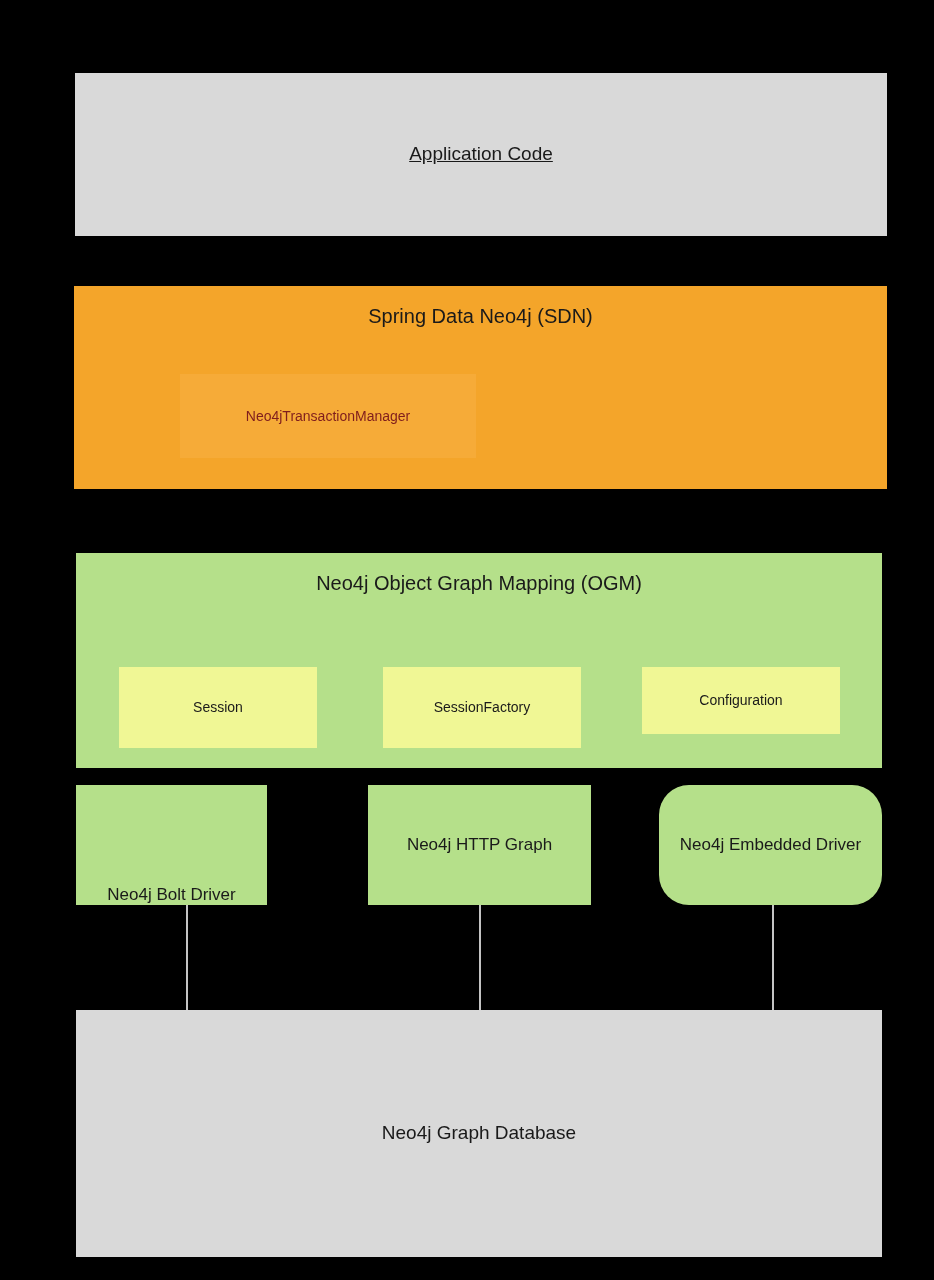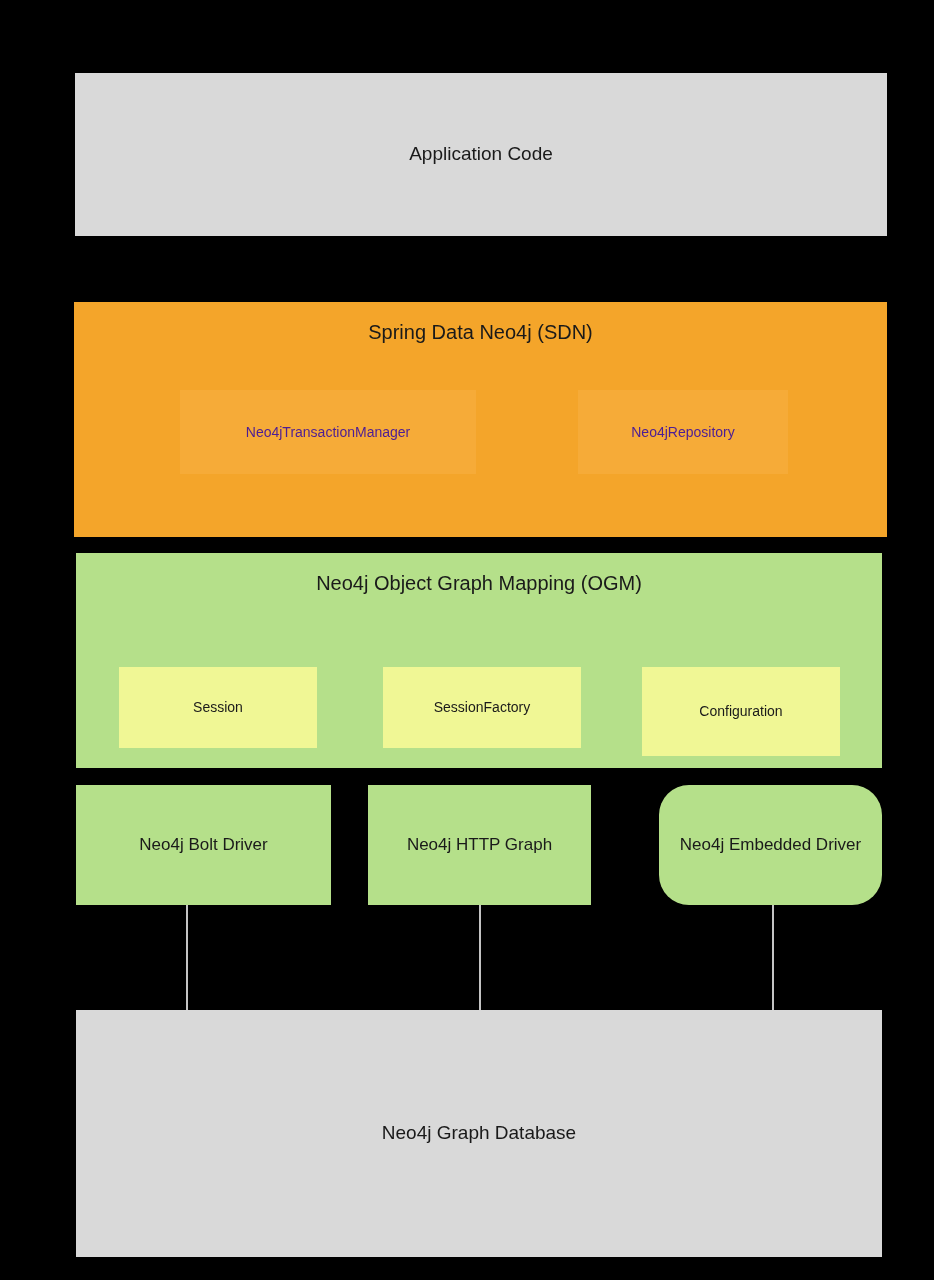--- a/index.html
+++ b/index.html
@@ -37,49 +37,50 @@
   }
 
   
   .app-code {
     left: 75px;
     top: 73px;
     width: 812px;
     height: 163px;
     background: #d9d9d9;
     font-size: 19px;
+    text-decoration: underline;
   }
 
   
   .sdn-layer {
     left: 74px;
-    top: 302px;
+    top: 286px;
     width: 813px;
-    height: 235px;
+    height: 203px;
     background: #f4a52a;
     display: block;
   }
   .sdn-title {
     position: absolute;
     left: 0;
     top: 18px;
     width: 100%;
     text-align: center;
     font-size: 20px;
     color: #1a1a1a;
   }
   .sdn-sub {
     position: absolute;
     box-sizing: border-box;
     background: #f6ab38;
     display: flex;
     align-items: center;
     justify-content: center;
     font-size: 14px;
-    color: #4c1d95;
+    color: #7f1d1d;
     text-align: center;
   }
   .sdn-sub-tx {
     left: 106px;
     top: 88px;
     width: 296px;
     height: 84px;
   }
   .sdn-sub-repo {
     left: 504px;
@@ -114,32 +115,32 @@
     display: flex;
     align-items: center;
     justify-content: center;
     font-size: 14px;
     color: #1a1a1a;
     text-align: center;
     margin-top: 18px;
   }
   .ogm-sub-0 { left: 43px;  top: 96px; width: 198px; height: 81px; }
   .ogm-sub-1 { left: 307px; top: 96px; width: 198px; height: 81px; text-align: right; }
-  .ogm-sub-2 { left: 566px; top: 96px; width: 198px; height: 89px; }
+  .ogm-sub-2 { left: 566px; top: 96px; width: 198px; height: 67px; }
 
   
   .driver {
     top: 785px;
     height: 120px;
     background: #b5e08a;
     font-size: 17px;
     overflow: visible;
     white-space: nowrap;
   }
-  .driver-0 { left: 76px;  width: 255px; }
+  .driver-0 { left: 76px;  width: 191px; align-items: flex-end; }
   .driver-1 { left: 368px; width: 223px; }
   .driver-2 { left: 659px; width: 223px; border-radius: 30px; }
 
   
   .connector {
     position: absolute;
     width: 2px;
     background: #c4c4c4;
     top: 905px;
     height: 106px;
@@ -165,23 +166,20 @@
 
   <div class="block app-code">
     <span>Application Code</span>
   </div>
 
   <div class="block sdn-layer">
     <div class="sdn-title">Spring Data Neo4j (SDN)</div>
     <div class="sdn-sub sdn-sub-tx">
       <span>Neo4jTransactionManager</span>
     </div>
-    <div class="sdn-sub sdn-sub-repo">
-      <span>Neo4jRepository</span>
-    </div>
   </div>
 
   <div class="block ogm-layer">
     <div class="ogm-title">Neo4j Object Graph Mapping (OGM)</div>
     <div class="ogm-sub ogm-sub-0">
       <span>Session</span>
     </div>
     <div class="ogm-sub ogm-sub-1">
       <span>SessionFactory</span>
     </div>

